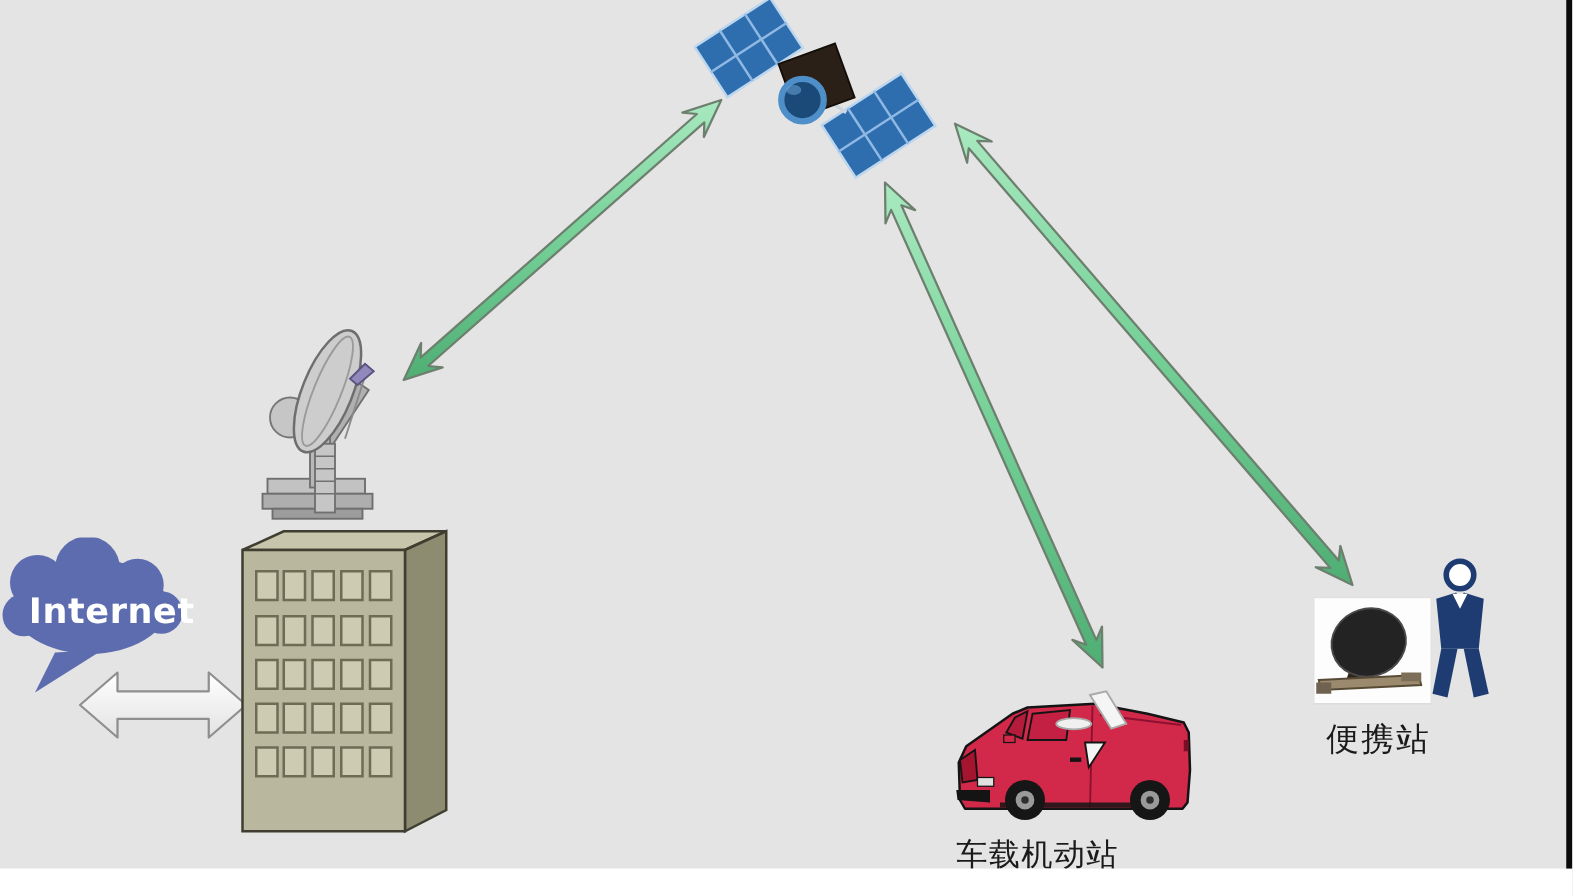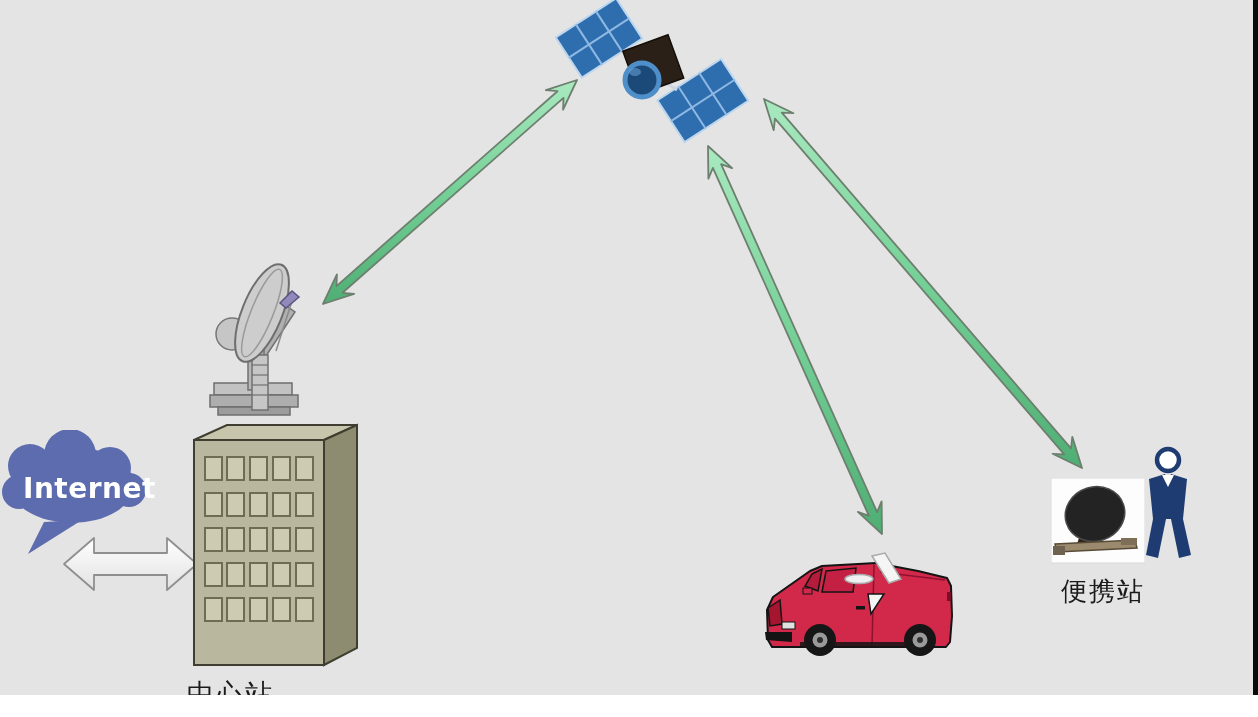--- a/index.html
+++ b/index.html
@@ -192,17 +192,17 @@
   </svg>
 
   <svg class="abs" style="left:1145px;top:445px;" width="48" height="120" viewBox="0 0 48 120">
     <circle cx="23" cy="15" r="11" fill="#ffffff" stroke="var(--person-navy,#1e3c72)" stroke-width="4.5"></circle>
     <path d="M4,34 L20,29 L23,35 L26,29 L42,34 L38,74 L8,74 Z" fill="var(--person-navy,#1e3c72)"></path>
     <polygon points="17,30 29,30 23,42" fill="#ffffff"></polygon>
     <polygon points="8,74 21,74 13,113 1,110" fill="var(--person-navy,#1e3c72)"></polygon>
     <polygon points="26,74 38,74 46,110 34,113" fill="var(--person-navy,#1e3c72)"></polygon>
   </svg>
 
-  <div id="label-central" class="node-label">中心站</div>
+  <div id="label-mobile" class="node-label">车载机动站</div>
   <div id="label-portable" class="node-label">便携站</div>
 
   <div id="edge-bar"></div>
 </div>
 
 </body></html>

